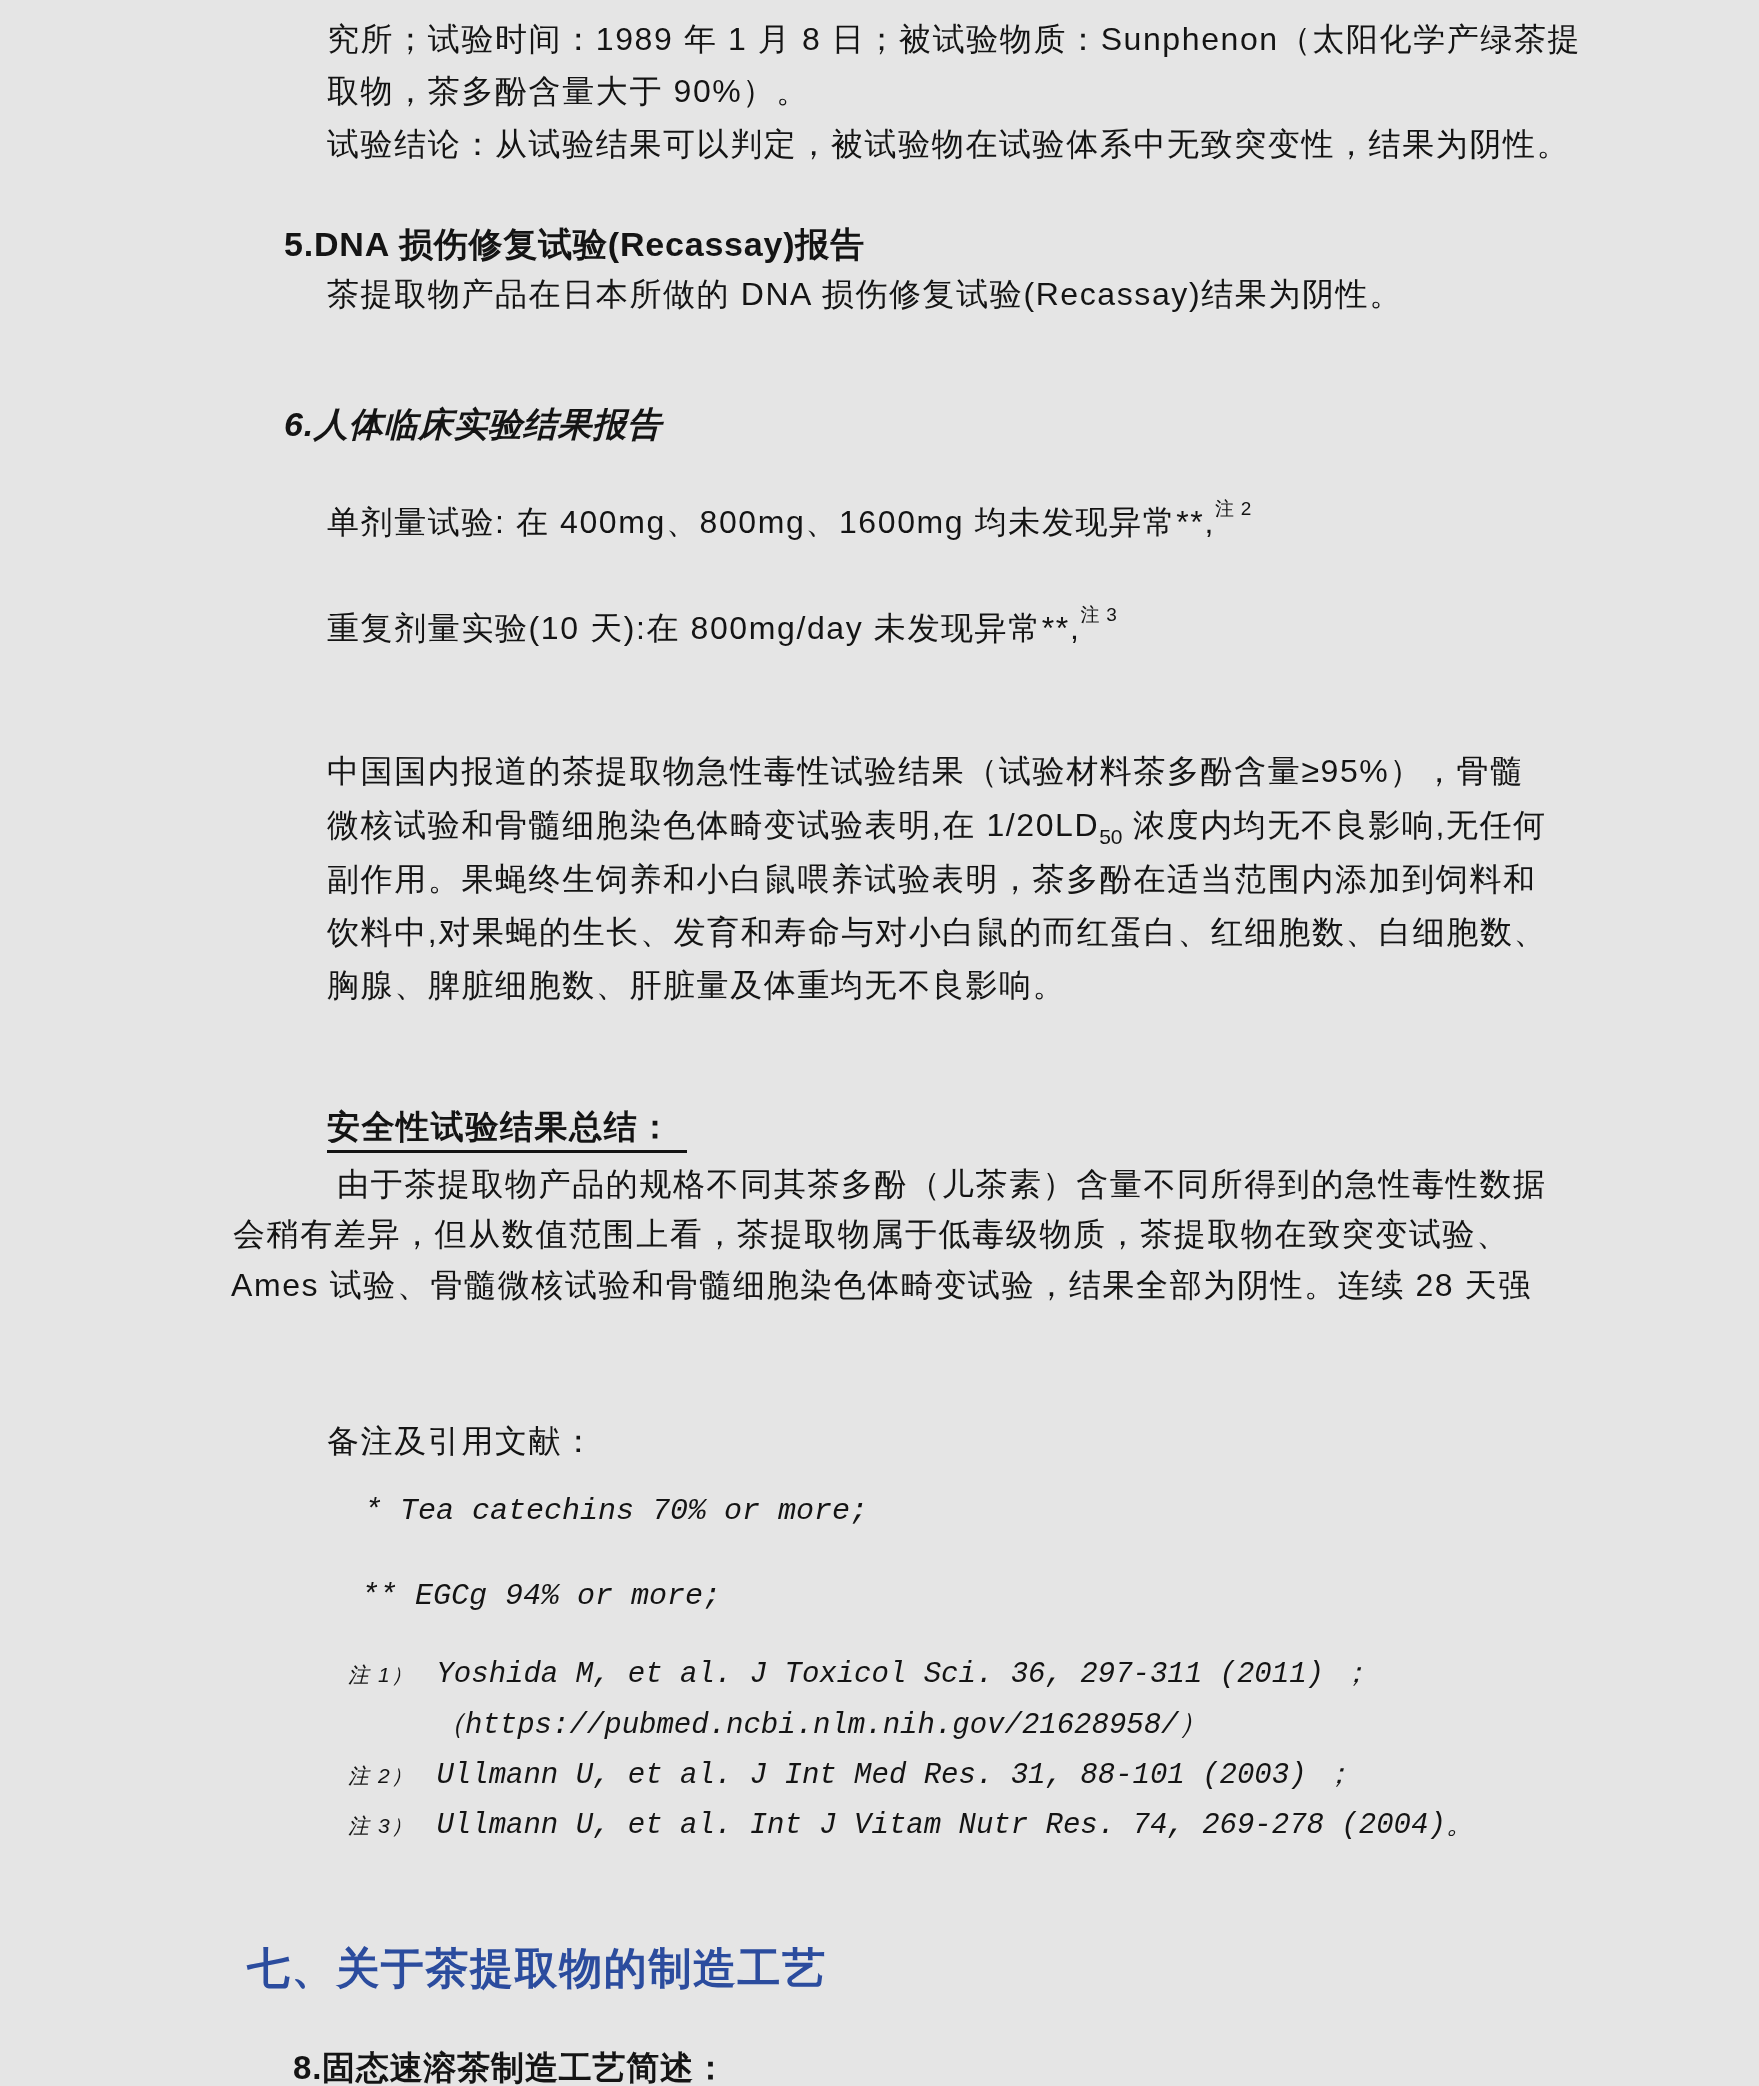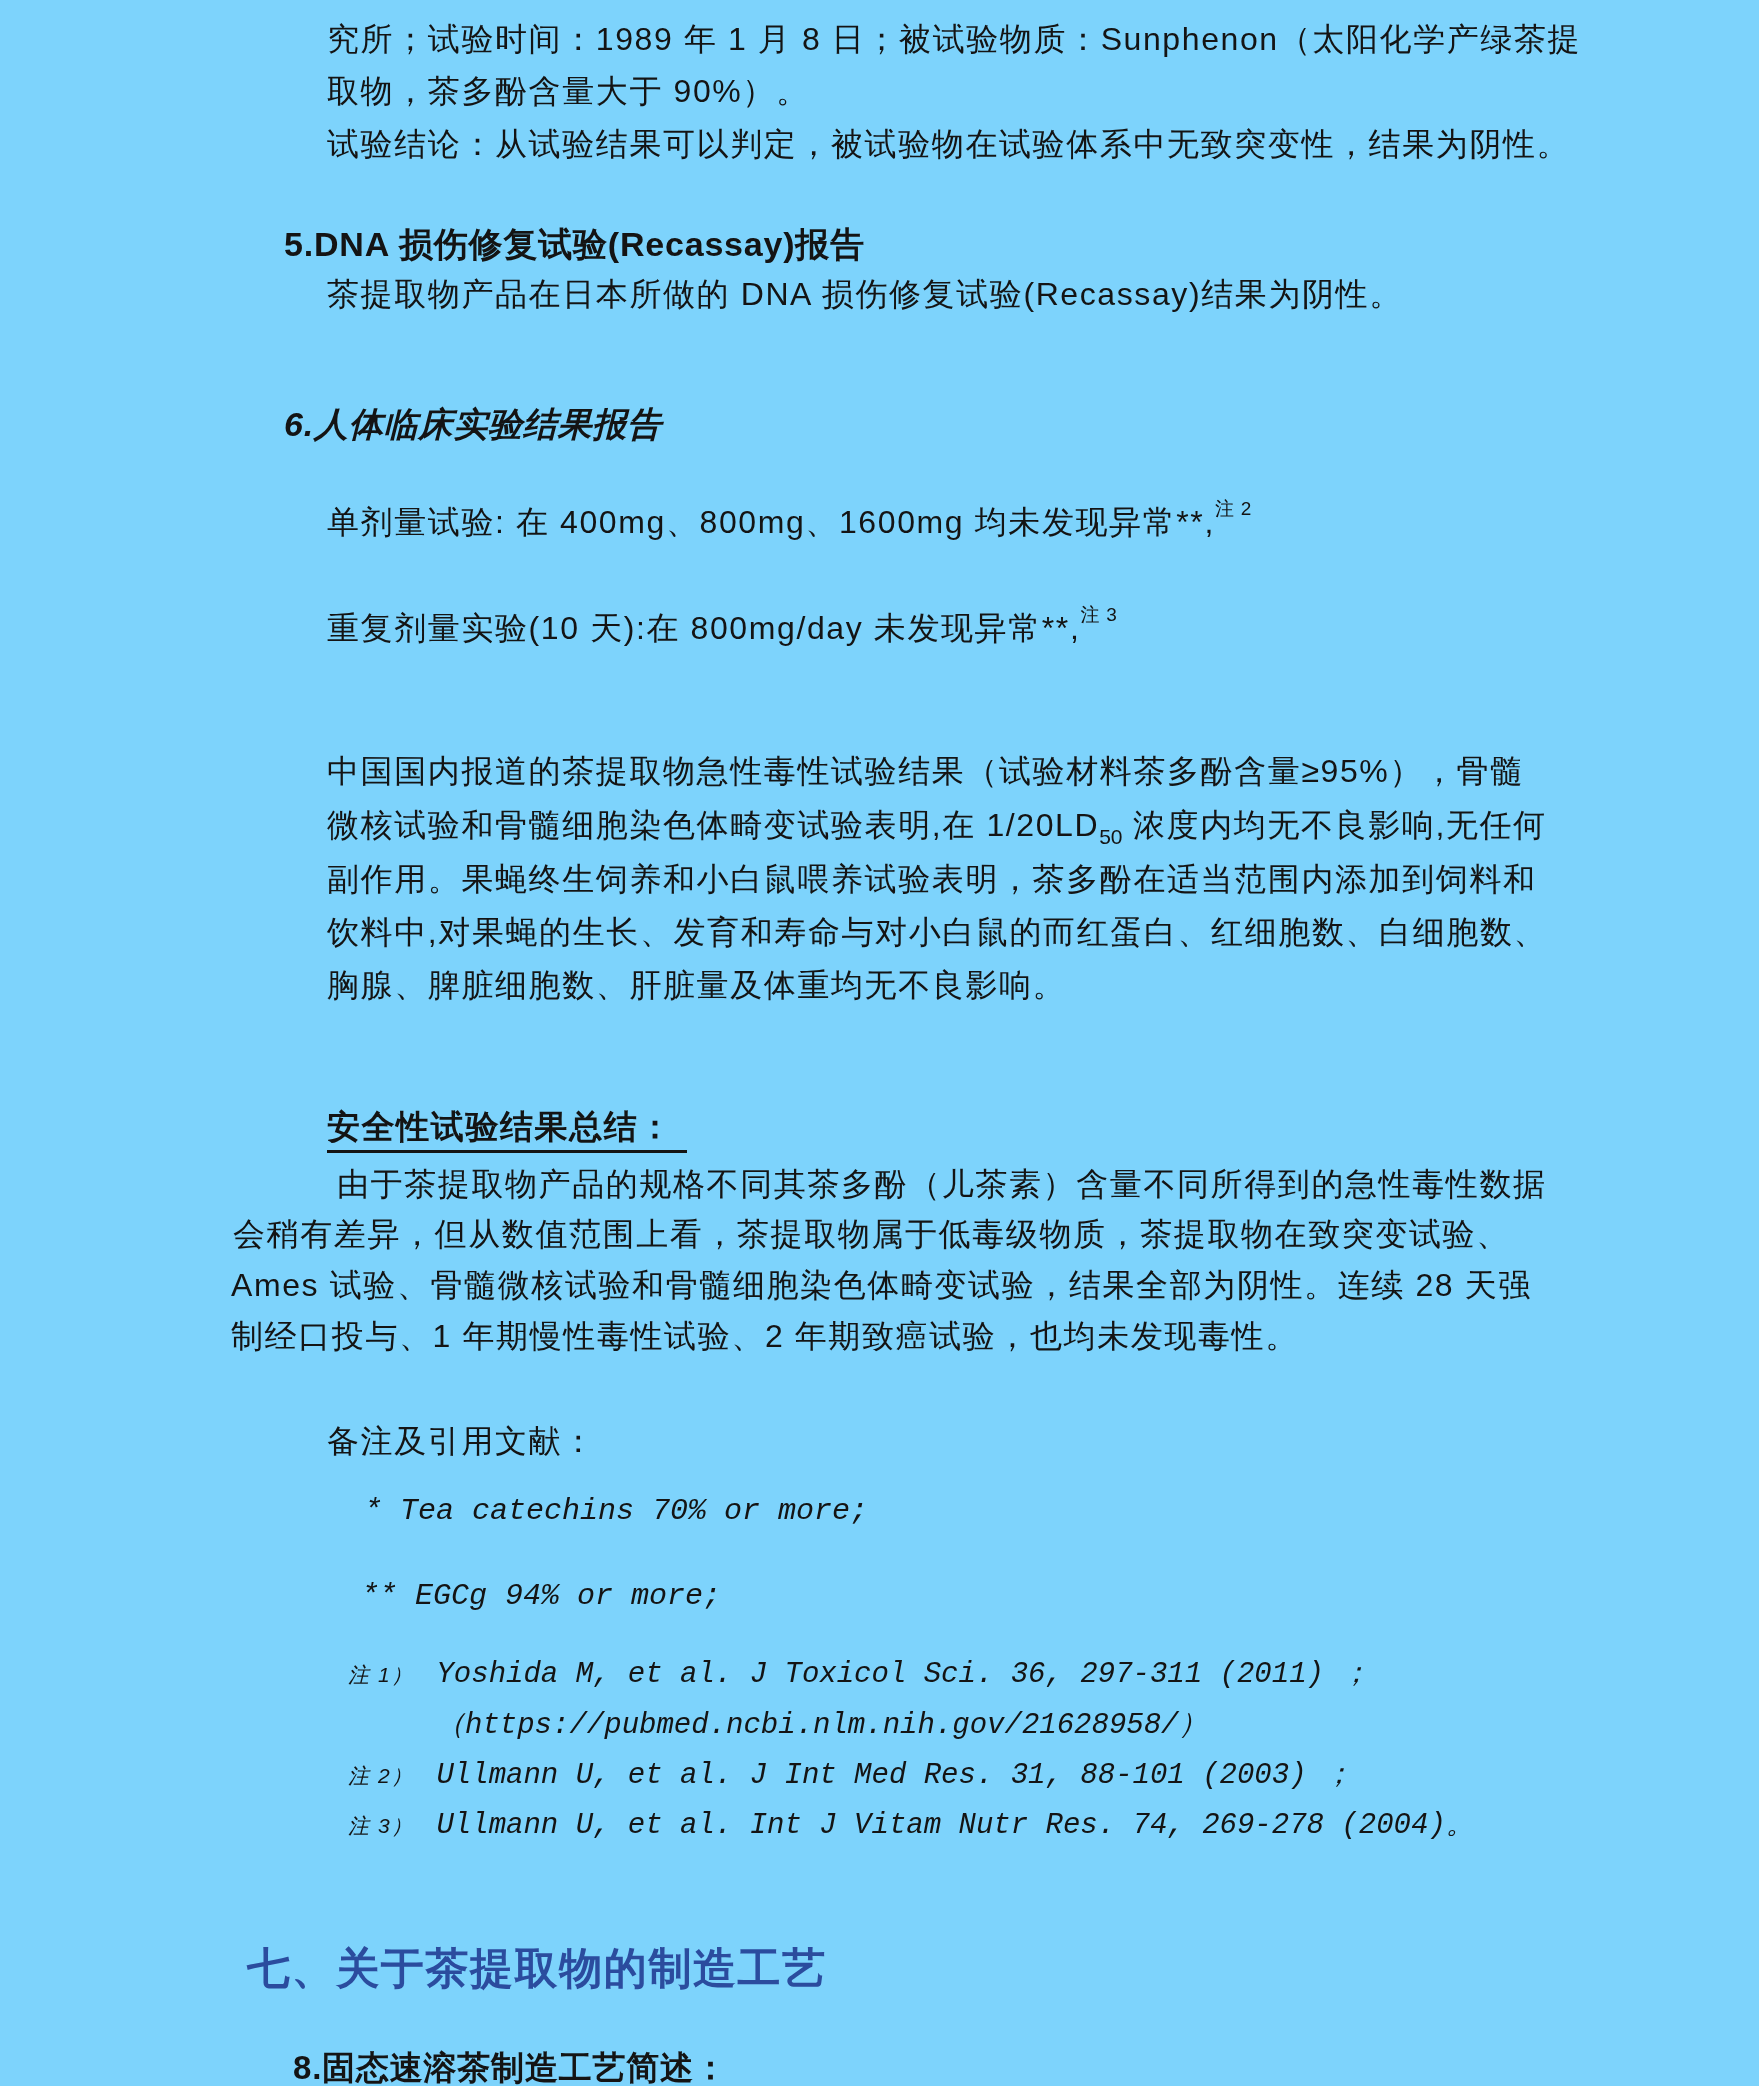--- a/index.html
+++ b/index.html
@@ -1,19 +1,19 @@
 <!DOCTYPE html>
 <html style="font-size:13px"><head>
 <meta charset="utf-8">
 <style>
   html,body{margin:0;padding:0;background:#ffffff;}
   .page{
     position:relative;
     width:1759px;height:2087px;
-    background:#7dd3fc;
+    background:#e5e5e5;
     overflow:hidden;
     font-family:"Liberation Sans","DejaVu Sans",sans-serif;
     color:#141414;
   }
   .line{
     position:absolute;
     white-space:nowrap;
     font-size:32px;
     line-height:1.25;
     letter-spacing:1.6px;
@@ -48,21 +48,20 @@
   <div class="line" style="top:751px;left:327px;"><span>中国国内报道的茶提取物急性毒性试验结果（试验材料茶多酚含量≥95%），骨髓</span></div>
   <div class="line" style="top:805px;left:327px;"><span>微核试验和骨髓细胞染色体畸变试验表明,在 1/20LD</span><span class="sub">50</span><span> 浓度内均无不良影响,无任何</span></div>
   <div class="line" style="top:859px;left:327px;"><span>副作用。果蝇终生饲养和小白鼠喂养试验表明，茶多酚在适当范围内添加到饲料和</span></div>
   <div class="line" style="top:912px;left:327px;"><span>饮料中,对果蝇的生长、发育和寿命与对小白鼠的而红蛋白、红细胞数、白细胞数、</span></div>
   <div class="line" style="top:965px;left:327px;"><span>胸腺、脾脏细胞数、肝脏量及体重均无不良影响。</span></div>
 
   <div class="line" style="top:1106px;left:327px;"><span class="ul-h">安全性试验结果总结：</span></div>
   <div class="line" style="top:1164px;left:337px;"><span>由于茶提取物产品的规格不同其茶多酚（儿茶素）含量不同所得到的急性毒性数据</span></div>
   <div class="line" style="top:1214px;left:233px;"><span>会稍有差异，但从数值范围上看，茶提取物属于低毒级物质，茶提取物在致突变试验、</span></div>
   <div class="line" style="top:1265px;left:231px;"><span>Ames 试验、骨髓微核试验和骨髓细胞染色体畸变试验，结果全部为阴性。连续 28 天强</span></div>
-  <div class="line" style="top:1316px;left:231px;"><span>制经口投与、1 年期慢性毒性试验、2 年期致癌试验，也均未发现毒性。</span></div>
 
   <div class="line" style="top:1421px;left:327px;"><span>备注及引用文献：</span></div>
   <div class="line em" style="top:1493px;left:364px;"><span>* Tea catechins 70% or more;</span></div>
   <div class="line em" style="top:1578px;left:361px;"><span>** EGCg 94% or more;</span></div>
 
   <div class="line ref" style="top:1657px;left:348px;"><span class="ref-label">注 1）</span><span>Yoshida M, et al. J Toxicol Sci. 36, 297-311 (2011) ；</span></div>
   <div class="line ref" style="top:1708px;left:436px;"><span>（https://pubmed.ncbi.nlm.nih.gov/21628958/）</span></div>
   <div class="line ref" style="top:1758px;left:348px;"><span class="ref-label">注 2）</span><span>Ullmann U, et al. J Int Med Res. 31, 88-101 (2003) ；</span></div>
   <div class="line ref" style="top:1808px;left:348px;"><span class="ref-label">注 3）</span><span>Ullmann U, et al. Int J Vitam Nutr Res. 74, 269-278 (2004)。</span></div>
 

